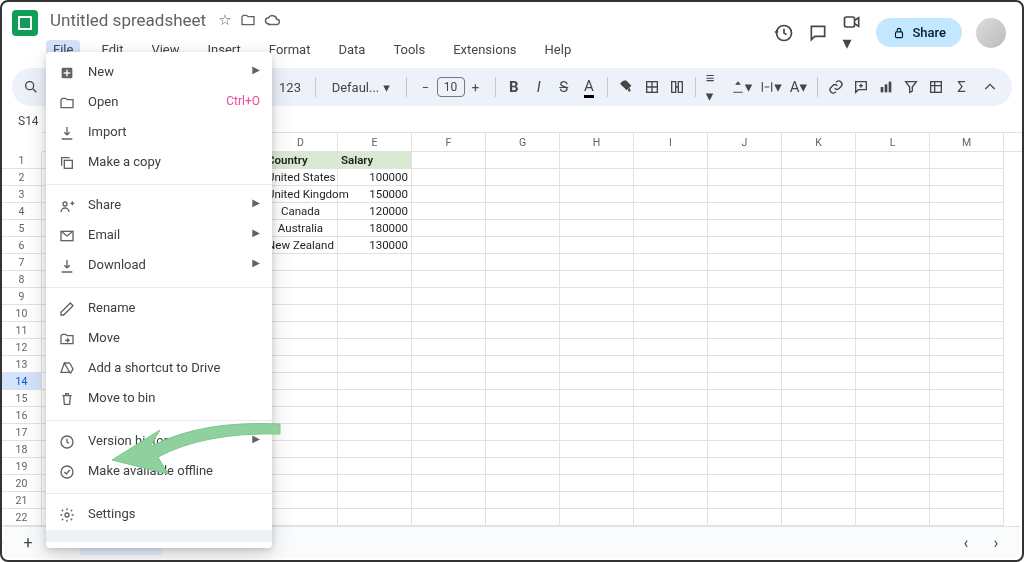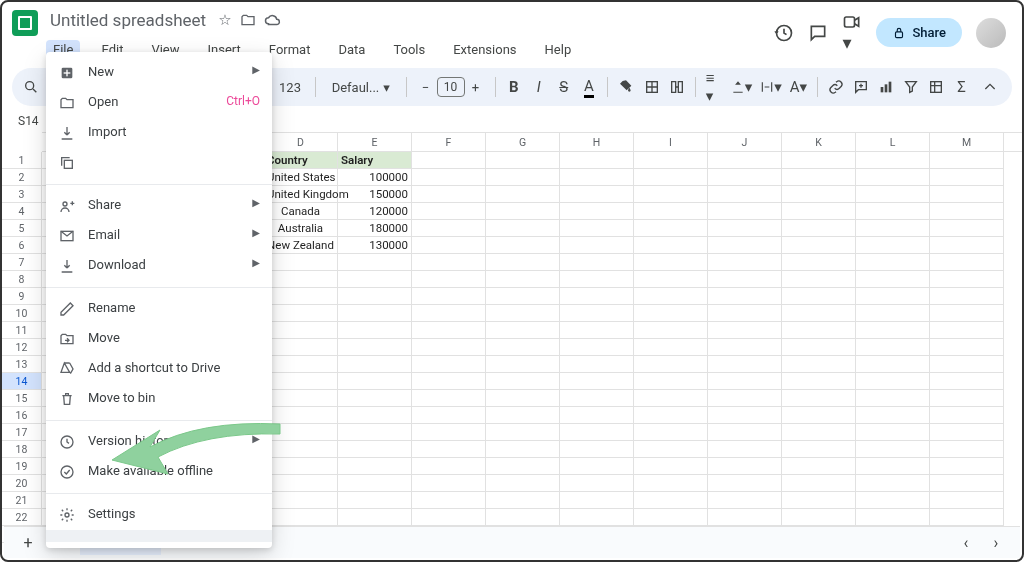--- a/index.html
+++ b/index.html
@@ -670,20 +670,21 @@
       </span>
       <span class="dd-label">Import</span>
     </div>
     <div class="dd-item">
       <span class="dd-icon">
         <svg width="16" height="16" viewBox="0 0 24 24" fill="none" stroke="#5f6368" stroke-width="2">
           <rect x="8" y="8" width="12" height="12"></rect>
           <path d="M4 16V4h12"></path>
         </svg>
       </span>
+      <span class="dd-label">Make a copy</span>
     </div>
     <div class="dd-sep"></div>
     <div class="dd-item">
       <span class="dd-icon">
         <svg width="16" height="16" viewBox="0 0 24 24" fill="none" stroke="#5f6368" stroke-width="2">
           <circle cx="9" cy="9" r="3"></circle>
           <path d="M15 21a6 6 0 00-12 0M17 8h6M20 5v6"></path>
         </svg>
       </span>
       <span class="dd-label">Share</span>

